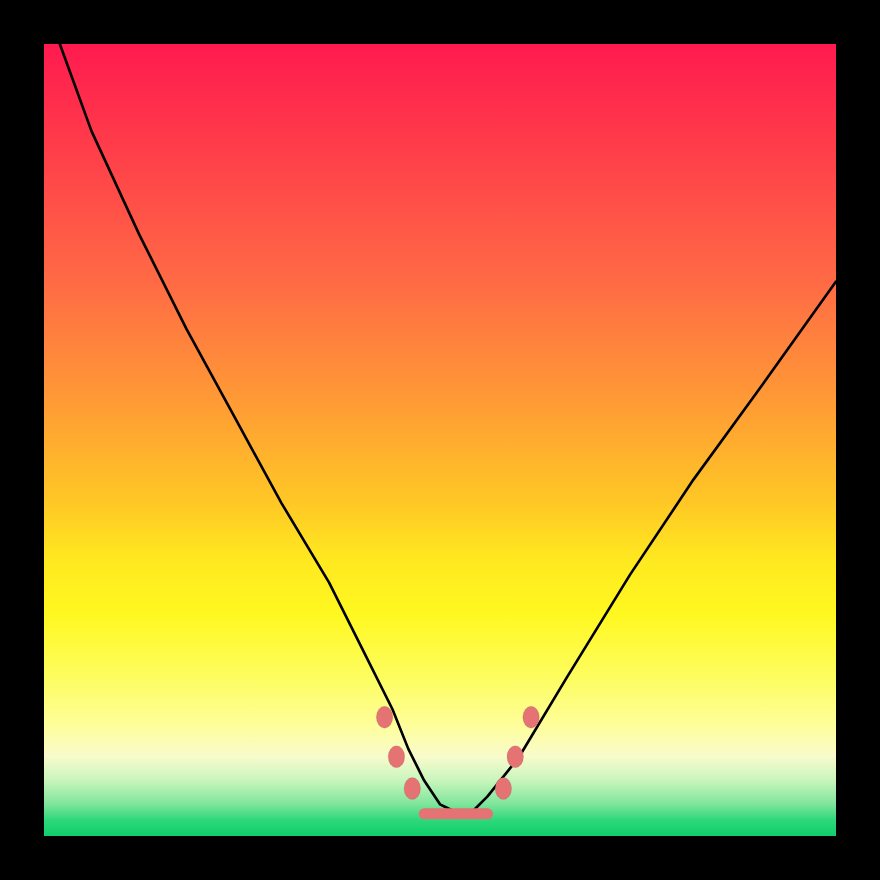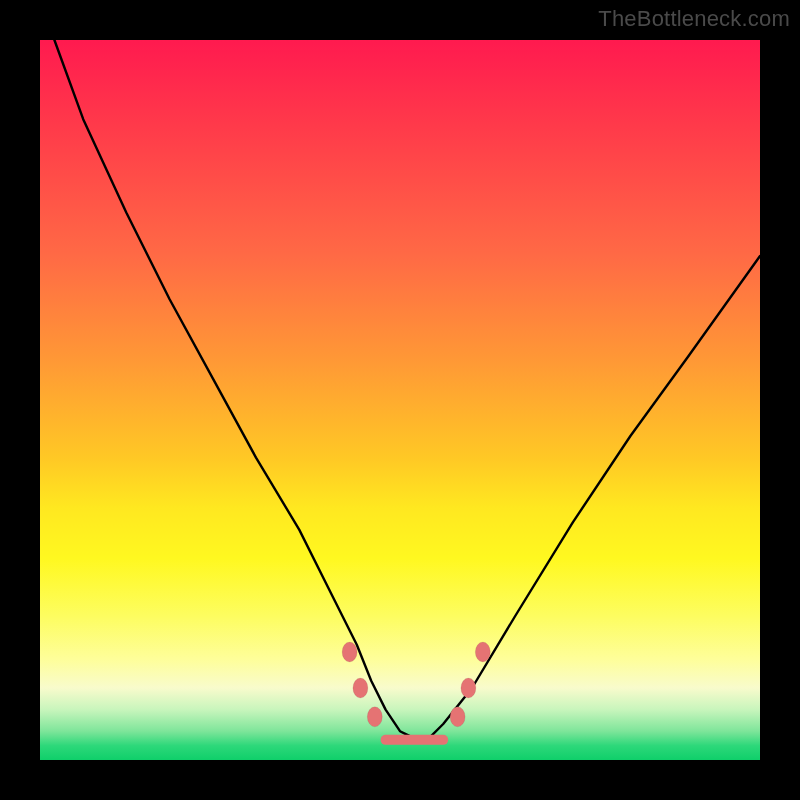--- a/index.html
+++ b/index.html
@@ -75,21 +75,20 @@
     fill: none;
     stroke: #e57373;
     stroke-width: 10;
     stroke-linecap: round;
   }
 </style>
 </head>
 <body>
 
 <div class="frame">
-  <div class="watermark">TheBottleneck.com</div>
 
   <div class="plot">
     <svg class="curve" viewBox="0 0 720 720">
       <path id="curve-path" class="line" d="M 14.4 0 Q 28.799999999999997 39.60000000000002 43.199999999999996 79.20000000000005 Q 64.8 126 86.39999999999999 172.79999999999995 Q 108 215.99999999999997 129.6 259.2 Q 151.2 298.79999999999995 172.79999999999998 338.4 Q 194.39999999999998 378 216 417.6 Q 237.6 453.6 259.2 489.6 Q 273.6 518.4000000000001 288 547.2 Q 302.4 576 316.8 604.8 Q 324 622.8 331.2 640.8 Q 338.4 655.2 345.59999999999997 669.6 Q 352.79999999999995 680.4000000000001 360 691.2 Q 367.20000000000005 694.8 374.40000000000003 698.4 Q 381.6 698.4 388.8 698.4 Q 396 691.2 403.20000000000005 684 Q 417.6 666 432 648 Q 453.6 612 475.20000000000005 576 Q 504 529.2 532.8 482.4 Q 561.5999999999999 439.2 590.4 396 Q 619.2 356.4 648 316.79999999999995 Q 684 266.4 720 216.00000000000006"></path>
       <line id="flat-seg" class="bottom-run" x1="345.59999999999997" y1="699.84" x2="403.20000000000005" y2="699.84"></line>
       <g id="markers">
           <ellipse cx="309.6" cy="612" rx="7.5" ry="10" class="dot"></ellipse>
           <ellipse cx="320.4" cy="648" rx="7.5" ry="10" class="dot"></ellipse>
           <ellipse cx="334.8" cy="676.8" rx="7.5" ry="10" class="dot"></ellipse>
           <ellipse cx="417.59999999999997" cy="676.8" rx="7.5" ry="10" class="dot"></ellipse>

